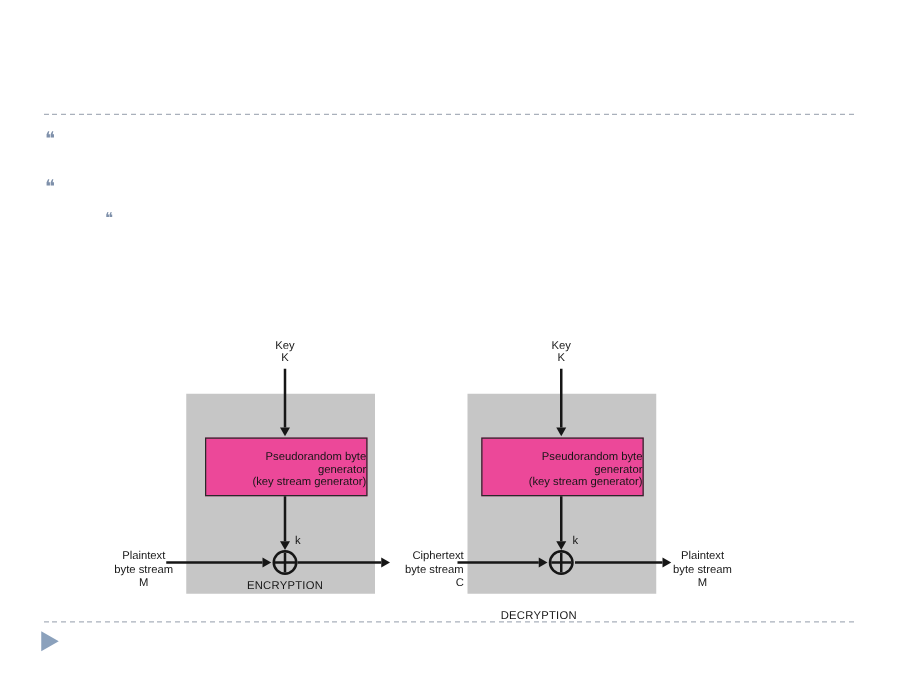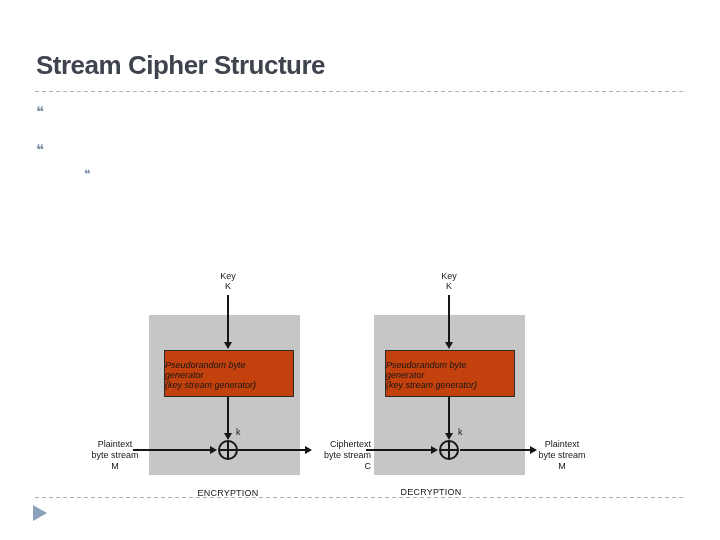--- a/index.html
+++ b/index.html
@@ -27,22 +27,22 @@
   .b3{margin-top:4px;margin-left:48px;font-size:20px;line-height:24px;}
   .marker{color:#7e90aa;font-size:15px;line-height:22px;flex:0 0 24px;}
   .b3 .marker{font-size:12px;line-height:19px;flex:0 0 19px;}
   .bline{display:block;}
   .btext b{font-weight:bold;}
   
   .diagram{position:absolute;left:0;top:0;width:584px;height:540px;color:#161616;}
   .gbox{position:absolute;top:315px;width:151px;height:160px;background:#c6c6c6;}
   .wbox{
     position:absolute;top:350px;width:128px;height:36px;padding-top:9px;
-    background:#c2410c;border:1px solid #2a2a2a;
-    text-align:left;font-size:9px;line-height:10px;font-style:italic;
+    background:#ec4899;border:1px solid #2a2a2a;
+    text-align:right;font-size:9px;line-height:10px;
   }
   .dline{display:block;}
   .dlabel{position:absolute;text-align:center;font-size:9px;line-height:10px;}
   .slabel{position:absolute;text-align:center;font-size:9px;line-height:11px;top:439px;}
   .oplabel{position:absolute;top:463px;width:84px;text-align:center;font-size:9px;letter-spacing:0.2px;}
   .klabel{position:absolute;top:427px;font-size:9px;}
   .varrow{position:absolute;width:2px;background:#161616;}
   .vhead{position:absolute;width:0;height:0;border-left:4px solid transparent;border-right:4px solid transparent;border-top:7px solid #161616;}
   .hseg{position:absolute;top:449px;height:2px;background:#161616;}
   .hhead{position:absolute;top:446px;width:0;height:0;border-top:4px solid transparent;border-bottom:4px solid transparent;border-left:7px solid #161616;}
@@ -54,21 +54,20 @@
     position:absolute;left:33px;top:505px;width:0;height:0;
     border-top:8px solid transparent;border-bottom:8px solid transparent;
     border-left:14px solid #8ba1bc;
   }
 </style>
 </head>
 <body>
 
 <div class="slide">
 
-  <div class="title">Stream Cipher Structure</div>
   <div class="rule rule-top"></div>
 
   <div class="content">
     <div class="bullet b-main b1">
       <span class="marker">❝</span>
     </div>
     <div class="bullet b-main b2">
       <span class="marker">❝</span>
     </div>
     <div class="bullet b3">
@@ -141,20 +140,20 @@
       <span class="dline">Ciphertext</span>
       <span class="dline">byte stream</span>
       <span class="dline">C</span>
     </div>
     <div class="slabel" style="left:531px;width:62px;">
       <span class="dline">Plaintext</span>
       <span class="dline">byte stream</span>
       <span class="dline">M</span>
     </div>
 
-    <div class="oplabel" style="left:186px;margin-top:25px;">ENCRYPTION</div>
+    <div class="oplabel" style="left:186px;">ENCRYPTION</div>
     <div class="oplabel" style="left:389px;margin-top:24px;">DECRYPTION</div>
   </div>
 
   <div class="rule rule-bottom"></div>
   <div class="tri"></div>
 
 </div>
 
 </body></html>

